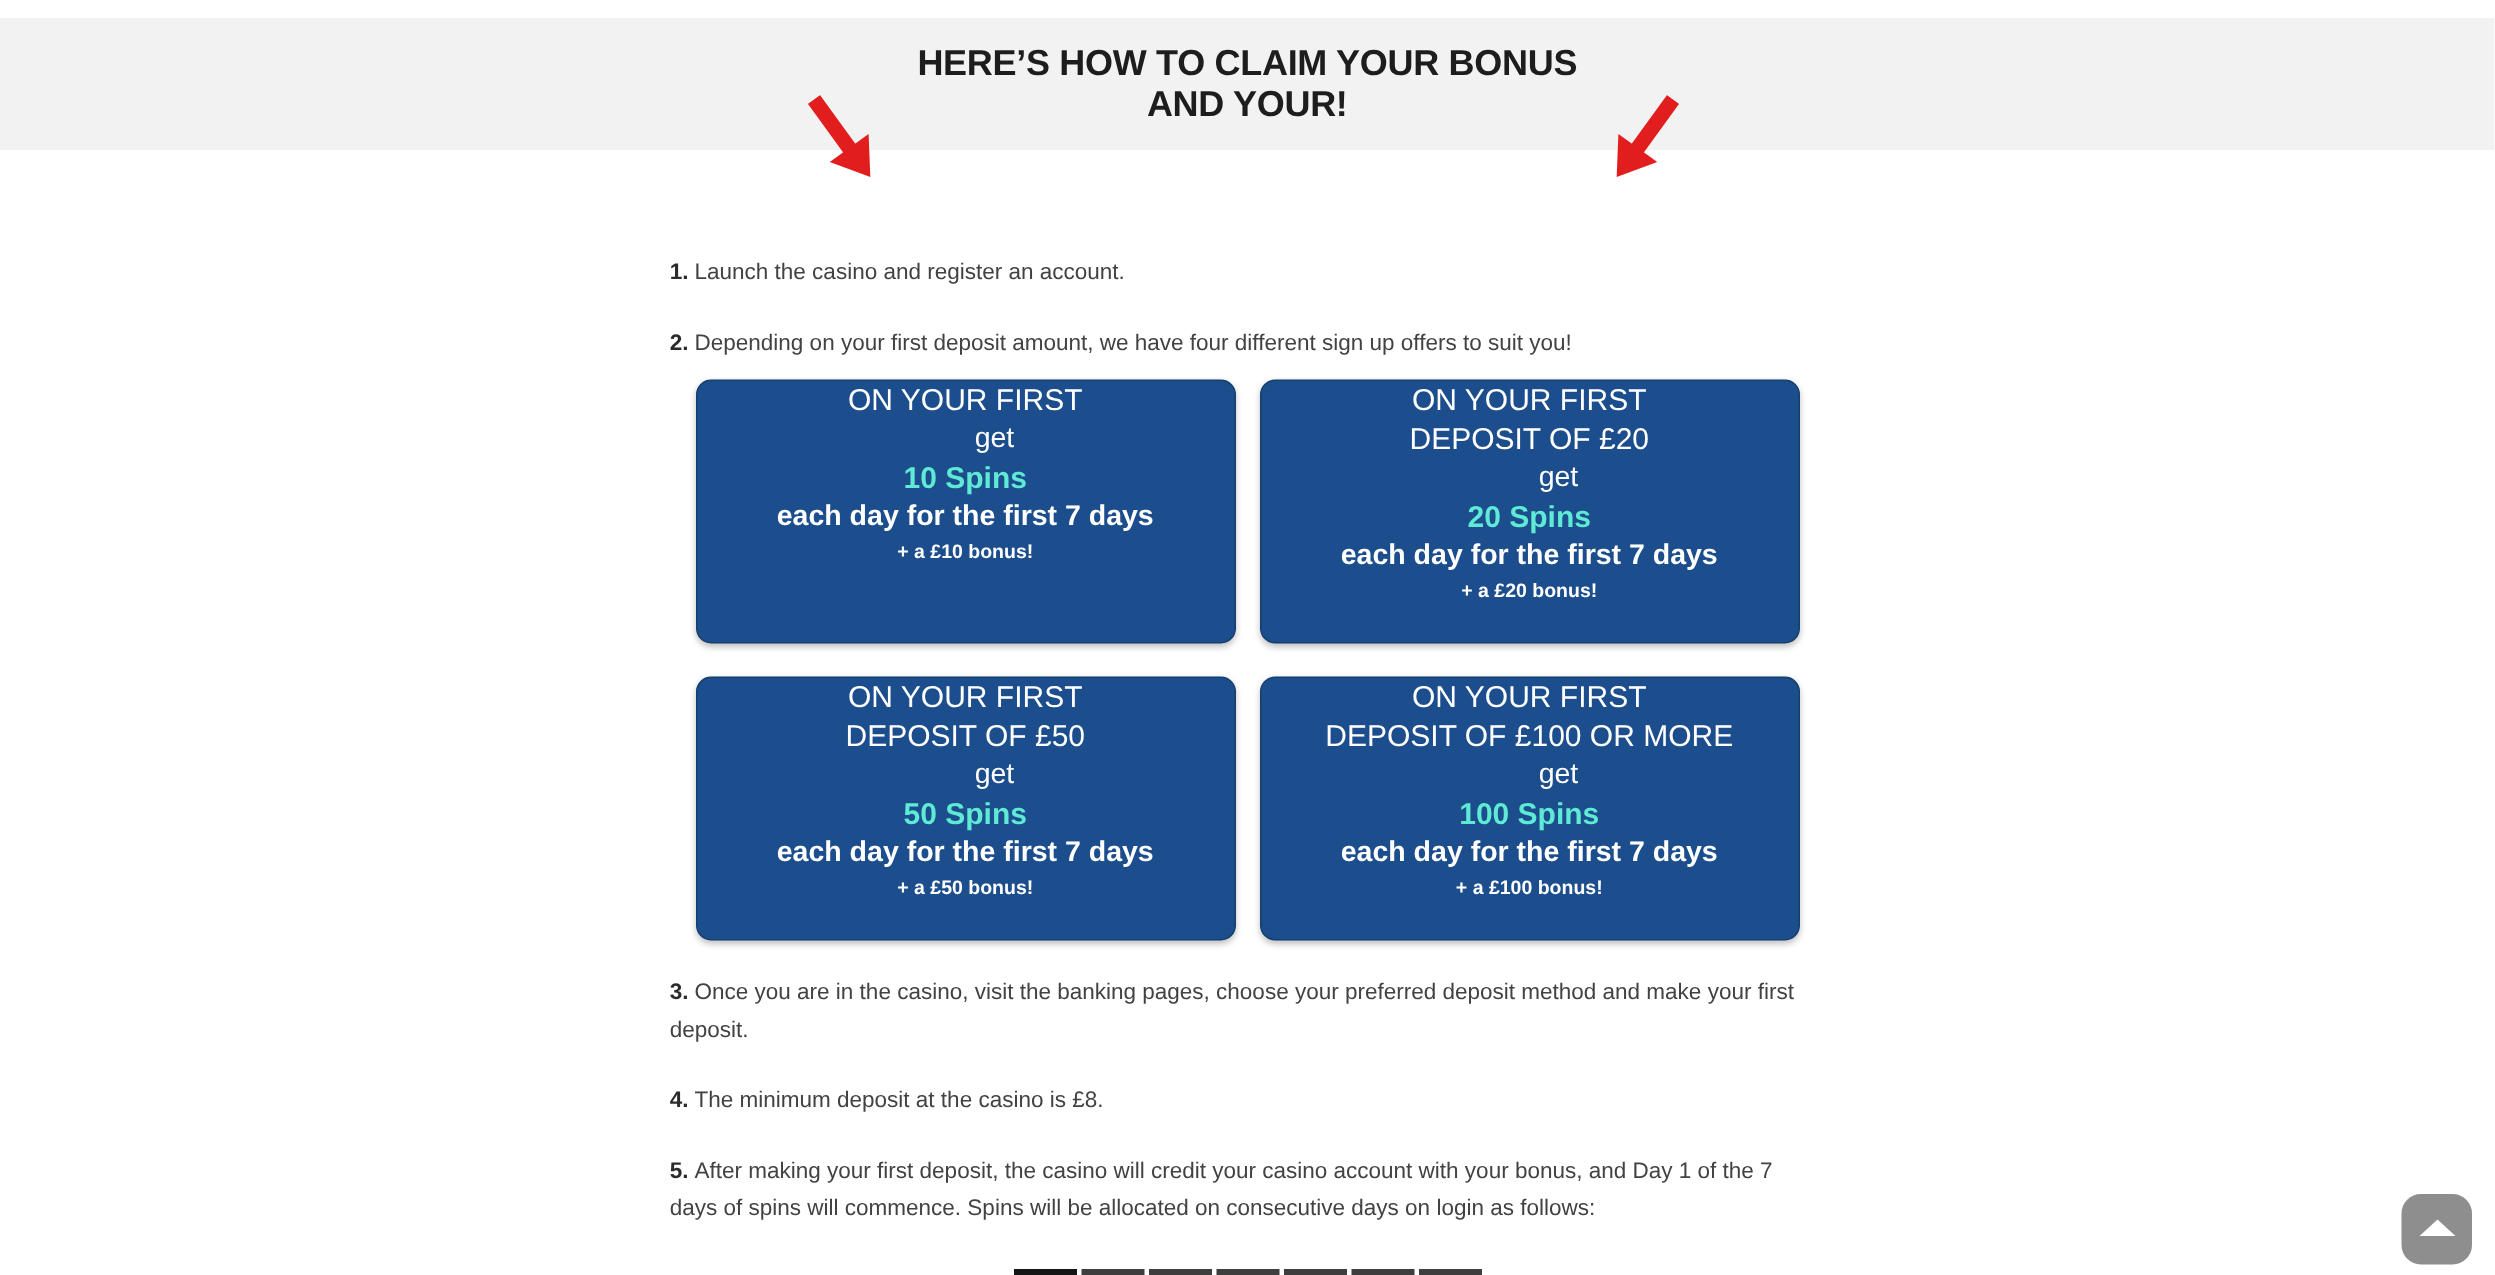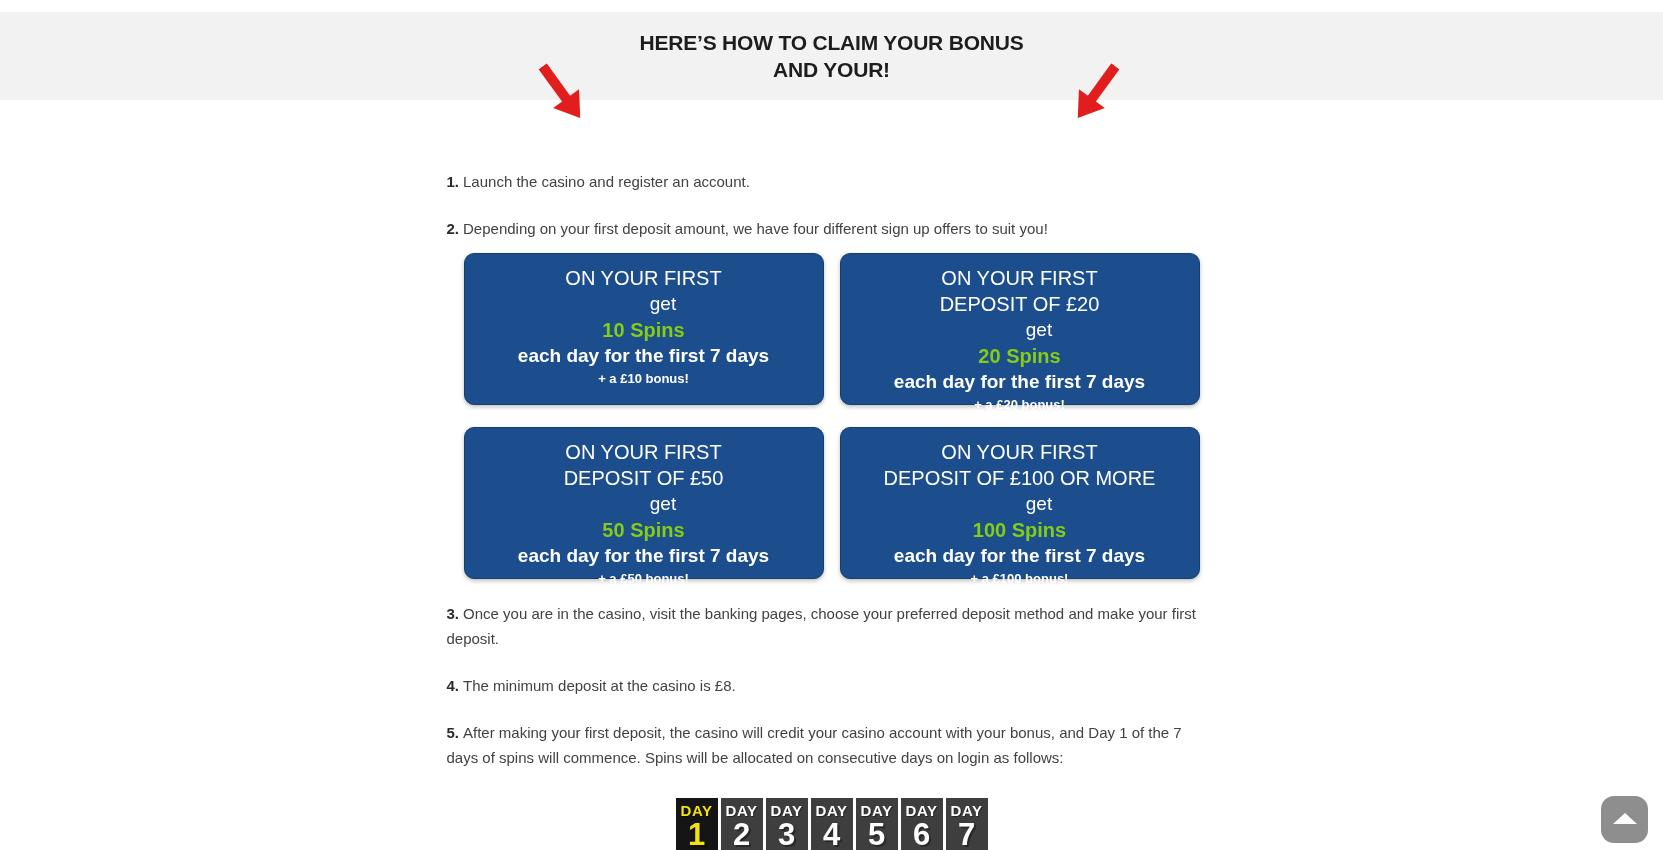--- a/index.html
+++ b/index.html
@@ -16,21 +16,21 @@
     position: absolute;
     top: 12px; left: 0; right: 0;
     height: 88px;
     background: #f2f2f2;
     display: flex;
     flex-direction: column;
     justify-content: center;
     align-items: center;
   }
   .header-band .title-line {
-    font-size: 21px;
+    font-size: 24px;
     font-weight: bold;
     color: #1d1d1d;
     line-height: 27px;
     letter-spacing: -0.2px;
     text-align: center;
   }
   
   .arrow-wrap {
     position: absolute;
     width: 40px; height: 66px;
@@ -55,32 +55,31 @@
   
   .offers {
     width: 736px;
     margin: 12px auto 18px auto;
     display: grid;
     grid-template-columns: 360px 360px;
     column-gap: 16px;
     row-gap: 22px;
   }
   .offer-card {
-    width: 360px; height: 152px;
+    width: 360px; height: 176px;
     background: #1c4d8d;
     border: 1px solid #153f6f;
     border-radius: 10px;
     box-shadow: 0 2px 4px rgba(0,0,0,0.25);
     color: #ffffff;
     text-align: center;
-    padding-top: 11px;
   }
   .offer-card .o-line   { font-size: 20px; line-height: 26px; font-weight: 400; }
   .offer-card .o-get    { font-size: 19px; line-height: 26px; font-weight: 400; margin-left: 39px; }
-  .offer-card .o-spins  { font-size: 20px; line-height: 26px; font-weight: bold; color: #84cc16; }
+  .offer-card .o-spins  { font-size: 20px; line-height: 26px; font-weight: bold; color: #5eead4; }
   .offer-card .o-days   { font-size: 19px; line-height: 26px; font-weight: bold; }
   .offer-card .o-bonus  { font-size: 13px; line-height: 20px; font-weight: bold; }
   
   .day-strip {
     margin-top: 28px;
     display: flex;
     justify-content: center;
     gap: 3px;
   }
   .day-box {

